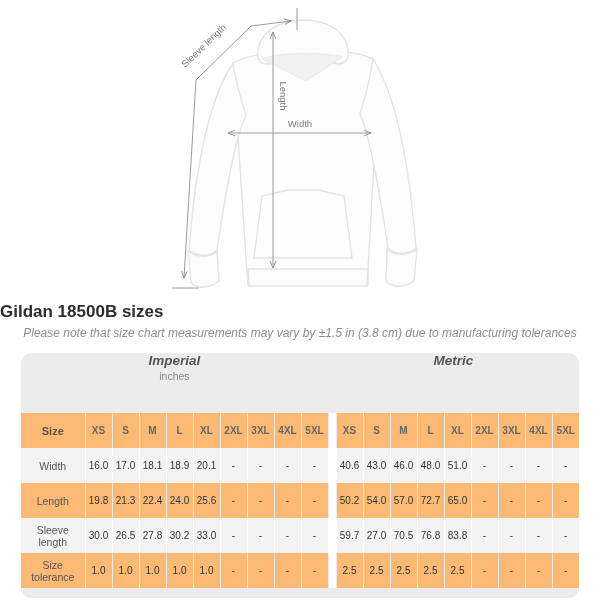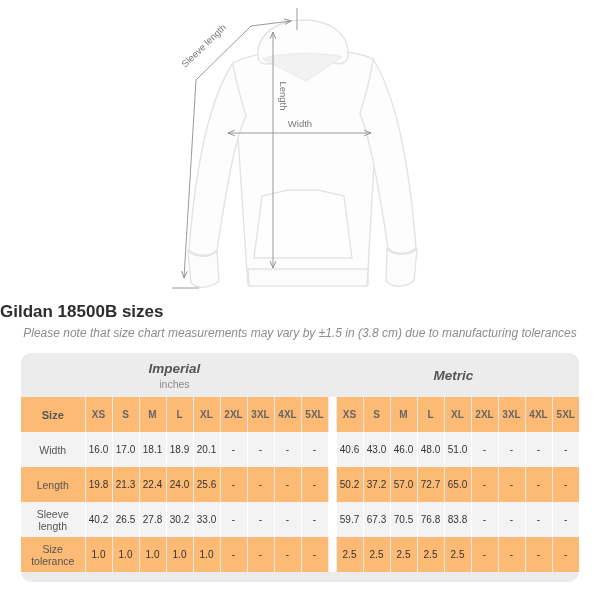--- a/index.html
+++ b/index.html
@@ -12,21 +12,21 @@
   .page-title{
     text-align:left;font-size:17px;font-weight:bold;color:#2d2d2d;
     margin:2px 0 4px 0;
   }
   .page-note{
     text-align:center;font-style:italic;font-size:12px;color:#8c8c8c;
     margin:0 0 13px 0;
   }
   .chart{width:558px;margin:0 auto;}
   .band{
-    display:flex;align-items:center;height:44px;
+    display:flex;align-items:flex-start;height:60px;
     background:#ececec;border-radius:10px 10px 0 0;
   }
   .band .half{text-align:center;}
   .half-imperial{width:55%;}
   .half-metric{width:45%;}
   .unit-name{font-weight:bold;font-style:italic;font-size:13.5px;color:#555;}
   .unit-sub{font-size:10.5px;color:#8a8a8a;margin-top:2px;}
   table.sizes{border-collapse:collapse;table-layout:fixed;width:558px;}
   col.c-label{width:64px;}
   col.c-gut{width:8px;}
@@ -176,43 +176,43 @@
       <td>21.3</td>
       <td>22.4</td>
       <td>24.0</td>
       <td>25.6</td>
       <td>-</td>
       <td>-</td>
       <td>-</td>
       <td>-</td>
       <td class="gut"></td>
       <td>50.2</td>
-      <td>37.2</td>
+      <td>54.0</td>
       <td>57.0</td>
       <td>72.7</td>
       <td>65.0</td>
       <td>-</td>
       <td>-</td>
       <td>-</td>
       <td>-</td>
     </tr>
     <tr class="stripe">
       <td class="lbl">Sleeve length</td>
-      <td>40.2</td>
+      <td>30.0</td>
       <td>26.5</td>
       <td>27.8</td>
       <td>30.2</td>
       <td>33.0</td>
       <td>-</td>
       <td>-</td>
       <td>-</td>
       <td>-</td>
       <td class="gut"></td>
       <td>59.7</td>
-      <td>67.3</td>
+      <td>27.0</td>
       <td>70.5</td>
       <td>76.8</td>
       <td>83.8</td>
       <td>-</td>
       <td>-</td>
       <td>-</td>
       <td>-</td>
     </tr>
     <tr class="plain">
       <td class="lbl">Size tolerance</td>

